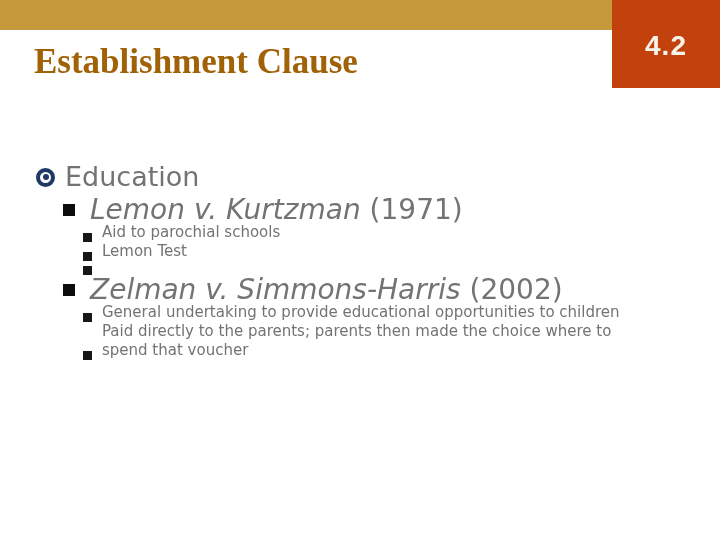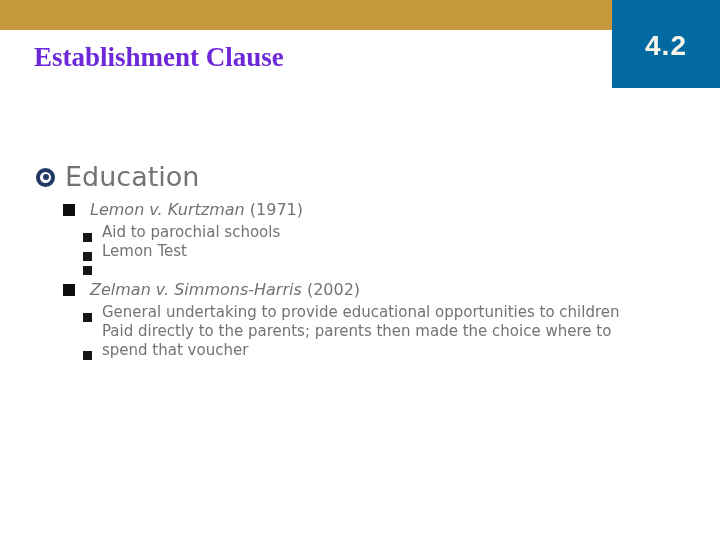--- a/index.html
+++ b/index.html
@@ -9,33 +9,33 @@
     font-family:"DejaVu Sans", sans-serif;
   }
   
   .top-band {
     position:absolute; left:0; top:0; width:720px; height:30px;
     background:#C6993C;
   }
   
   .badge {
     position:absolute; left:612px; top:0; width:108px; height:88px;
-    background:#0369a1;
+    background:#c2410c;
     display:flex; align-items:center; justify-content:center;
     padding-top:3px; box-sizing:border-box;
   }
   .badge-num {
     font-family:"Liberation Sans", sans-serif;
     font-weight:bold; font-size:28px; color:#F8F4EA; letter-spacing:1px;
   }
   
   .title {
     position:absolute; left:34px; top:44px;
     font-family:"Liberation Serif", serif;
-    font-weight:bold; font-size:27px; line-height:1.0; color:#6d28d9;
+    font-weight:bold; font-size:35px; line-height:1.0; color:#a16207;
     white-space:nowrap;
   }
   
   .content {
     position:absolute; left:30px; top:162px; width:675px;
     color:#737373;
   }
   .l1 { display:flex; align-items:center; height:30px; margin-bottom:5px; }
   .dot-icon {
     margin-left:6px; margin-right:10px;
@@ -47,21 +47,21 @@
     content:""; position:absolute; left:2.5px; top:2.5px;
     width:6px; height:6px; border-radius:50%; background:#1F3864;
   }
   .l1-label { font-size:27px; line-height:30px; white-space:nowrap; }
 
   .l2 { display:flex; align-items:flex-start; line-height:26px; margin-top:2px; }
   .sq2 {
     margin-left:33px; margin-right:15px; margin-top:7px;
     width:12px; height:12px; flex:0 0 auto; background:#0d0d0d;
   }
-  .l2-label { font-size:16px; white-space:nowrap; }
+  .l2-label { font-size:28px; white-space:nowrap; }
   .case-name { font-style:italic; }
   .case-year { font-style:normal; }
 
   .l3 { display:flex; align-items:flex-end; line-height:19px; }
   .sq3 {
     margin-left:53px; margin-right:10px; margin-top:5px;
     width:9px; height:9px; flex:0 0 auto; background:#171717;
   }
   .l3-text { font-size:15px; }
   .ln { display:block; white-space:nowrap; }

